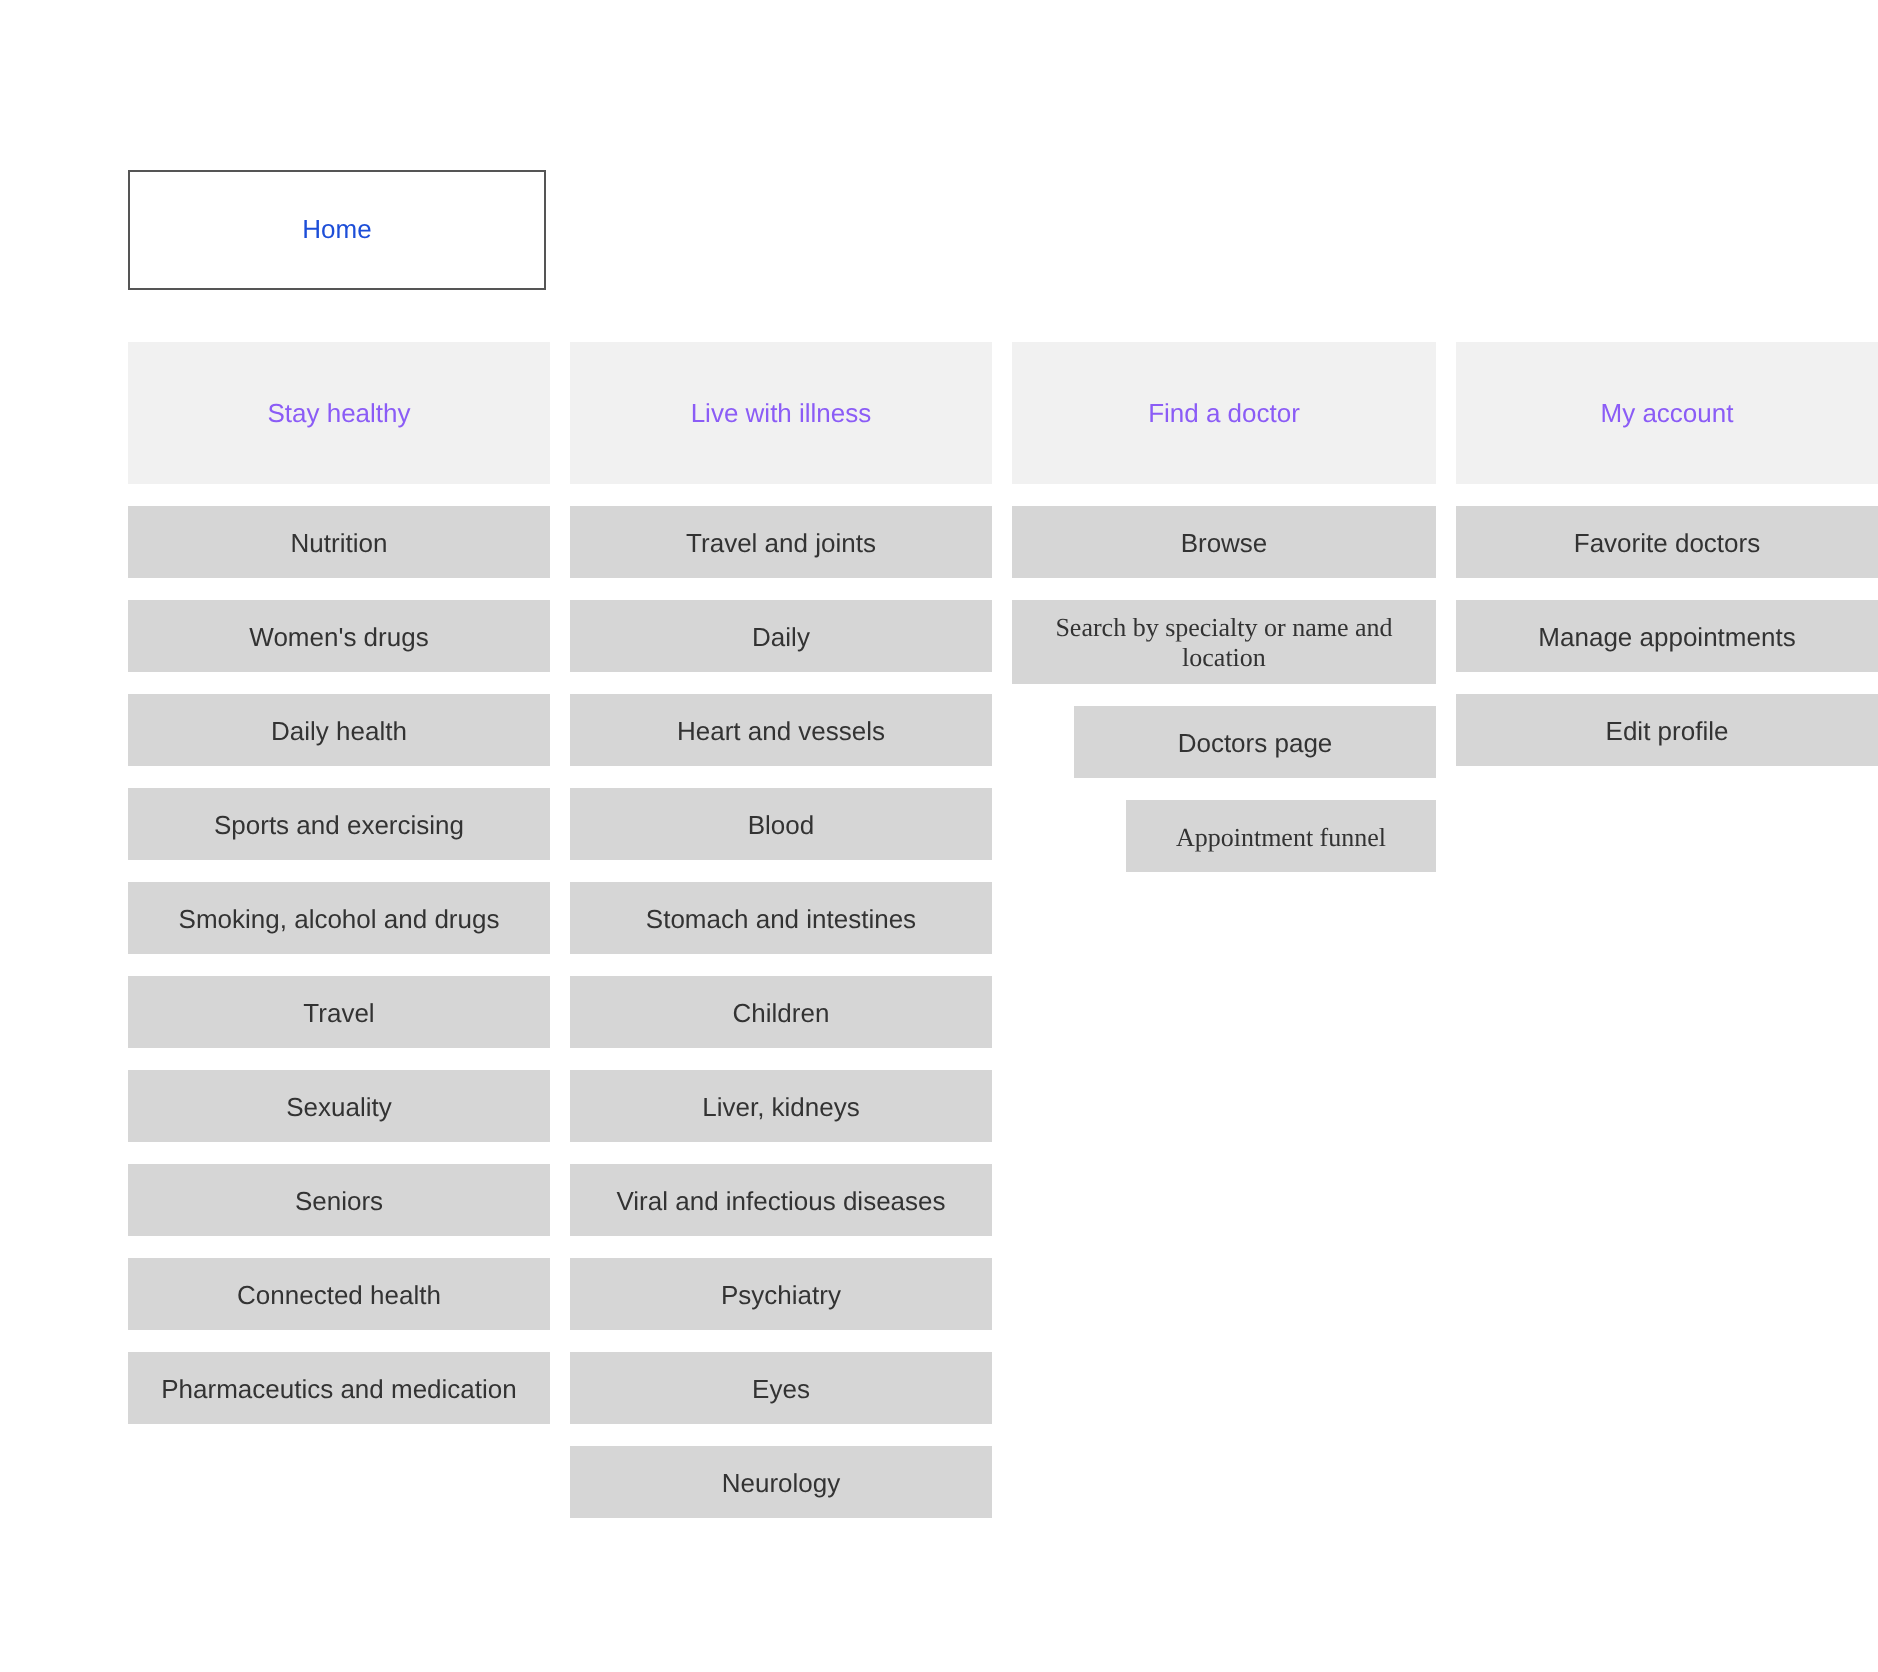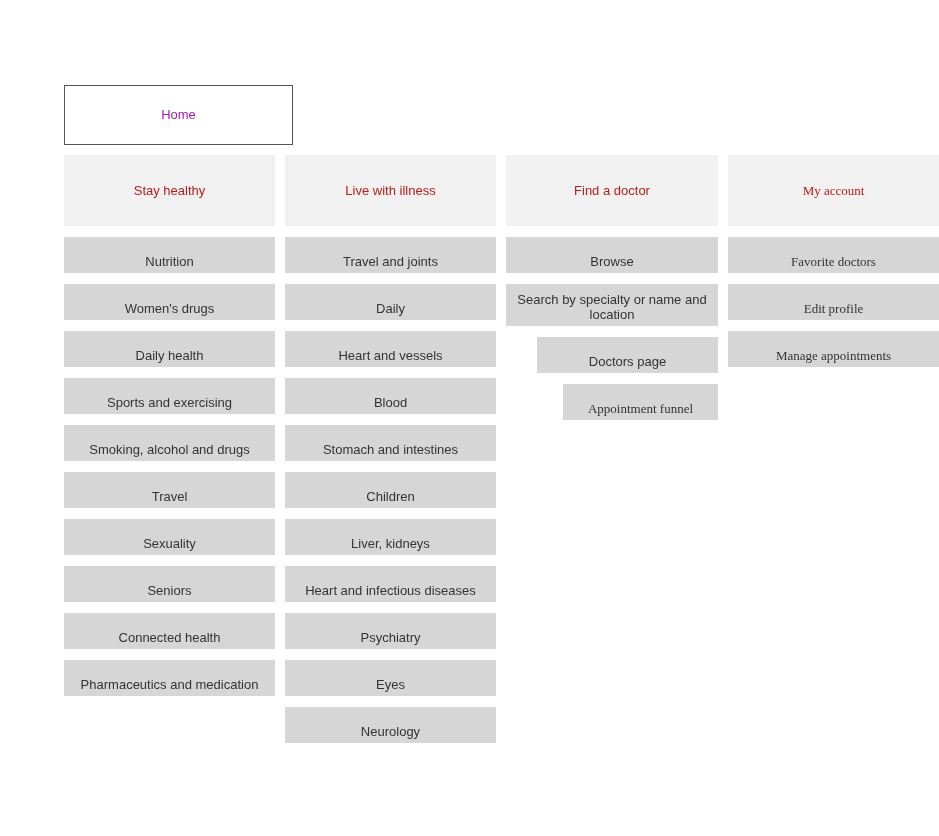--- a/index.html
+++ b/index.html
@@ -21,89 +21,91 @@
     position: relative;
     width: 939px;
     height: 836px;
   }
 
   
   .root-node {
     position: absolute;
     left: 64px;
     top: 85px;
-    width: 229px;
+    width: 209px;
     height: 60px;
     box-sizing: border-box;
     background: #ffffff;
     border: 1px solid #555555;
     display: flex;
     align-items: center;
     justify-content: center;
     font-size: 13px;
     line-height: 16px;
-    color: #a21caf;
+    color: #1d4ed8;
     text-align: center;
   }
 
   
   .columns {
     position: absolute;
     left: 0;
     top: 155px;
     width: 939px;
   }
 
   .column {
     position: absolute;
     top: 0;
   }
 
   .col-0 { left: 64px;  width: 211px; }
   .col-1 { left: 285px; width: 211px; }
   .col-2 { left: 506px; width: 212px; }
-  .col-3 { left: 728px; width: 211px; font-family: Liberation Serif, serif; }
+  .col-3 { left: 728px; width: 211px; }
 
   
   .section-head {
     box-sizing: border-box;
     width: 100%;
     height: 71px;
     background: #f1f1f1;
     display: flex;
     align-items: center;
     justify-content: center;
     text-align: center;
     font-size: 13px;
     line-height: 16px;
-    color: #b91c1c;
+    color: #8b5cf6;
     padding: 0 8px;
     margin-bottom: 11px;
+    margin-top: 16px;
   }
 
   
   .node {
     box-sizing: border-box;
     width: 100%;
     min-height: 36px;
     background: #d6d6d6;
     display: flex;
-    align-items: flex-end;
+    align-items: center;
     justify-content: center;
     text-align: center;
     font-size: 13px;
     line-height: 15px;
     color: #333333;
     padding: 4px 8px;
     margin-bottom: 11px;
   }
 
   
   .node.two-line {
     min-height: 42px;
+    font-family: Liberation Serif, serif;
   }
 
   
   .node.indent-1 {
     width: 181px;
     margin-left: 31px;
   }
   .node.indent-2 {
     width: 155px;
     margin-left: 57px;
@@ -175,21 +177,21 @@
         <div class="node">
           <span>Stomach and intestines</span>
         </div>
         <div class="node">
           <span>Children</span>
         </div>
         <div class="node">
           <span>Liver, kidneys</span>
         </div>
         <div class="node">
-          <span>Heart and infectious diseases</span>
+          <span>Viral and infectious diseases</span>
         </div>
         <div class="node">
           <span>Psychiatry</span>
         </div>
         <div class="node">
           <span>Eyes</span>
         </div>
         <div class="node">
           <span>Neurology</span>
         </div>
@@ -212,21 +214,21 @@
         </div>
       </div>
       <div class="column col-3">
         <div class="section-head">
           <span>My account</span>
         </div>
         <div class="node">
           <span>Favorite doctors</span>
         </div>
         <div class="node">
+          <span>Manage appointments</span>
+        </div>
+        <div class="node">
           <span>Edit profile</span>
         </div>
-        <div class="node">
-          <span>Manage appointments</span>
-        </div>
       </div>
     </div>
 
 </div>
 
 </body></html>

